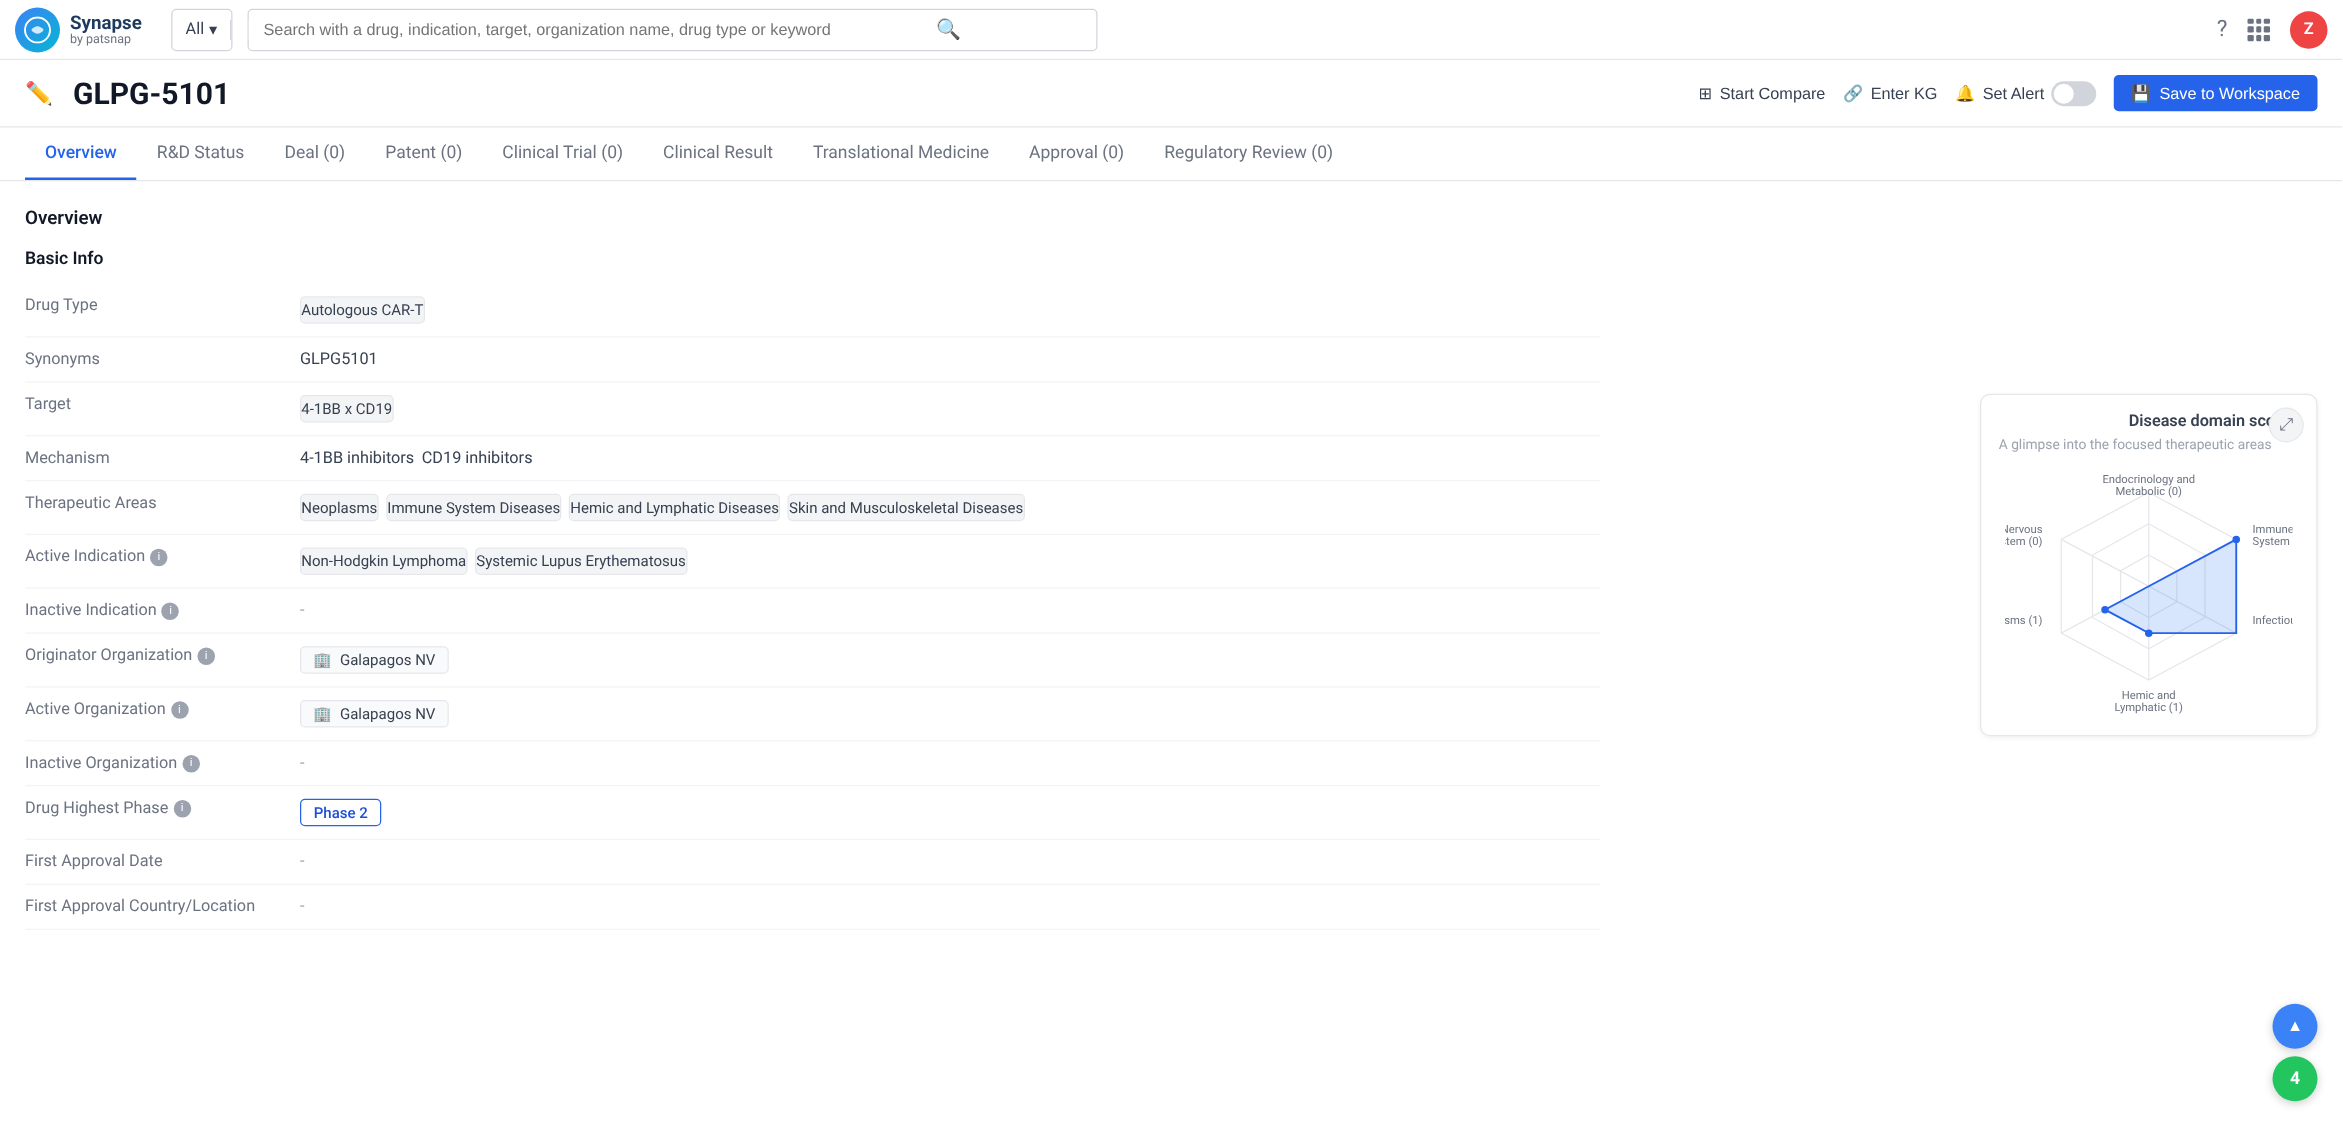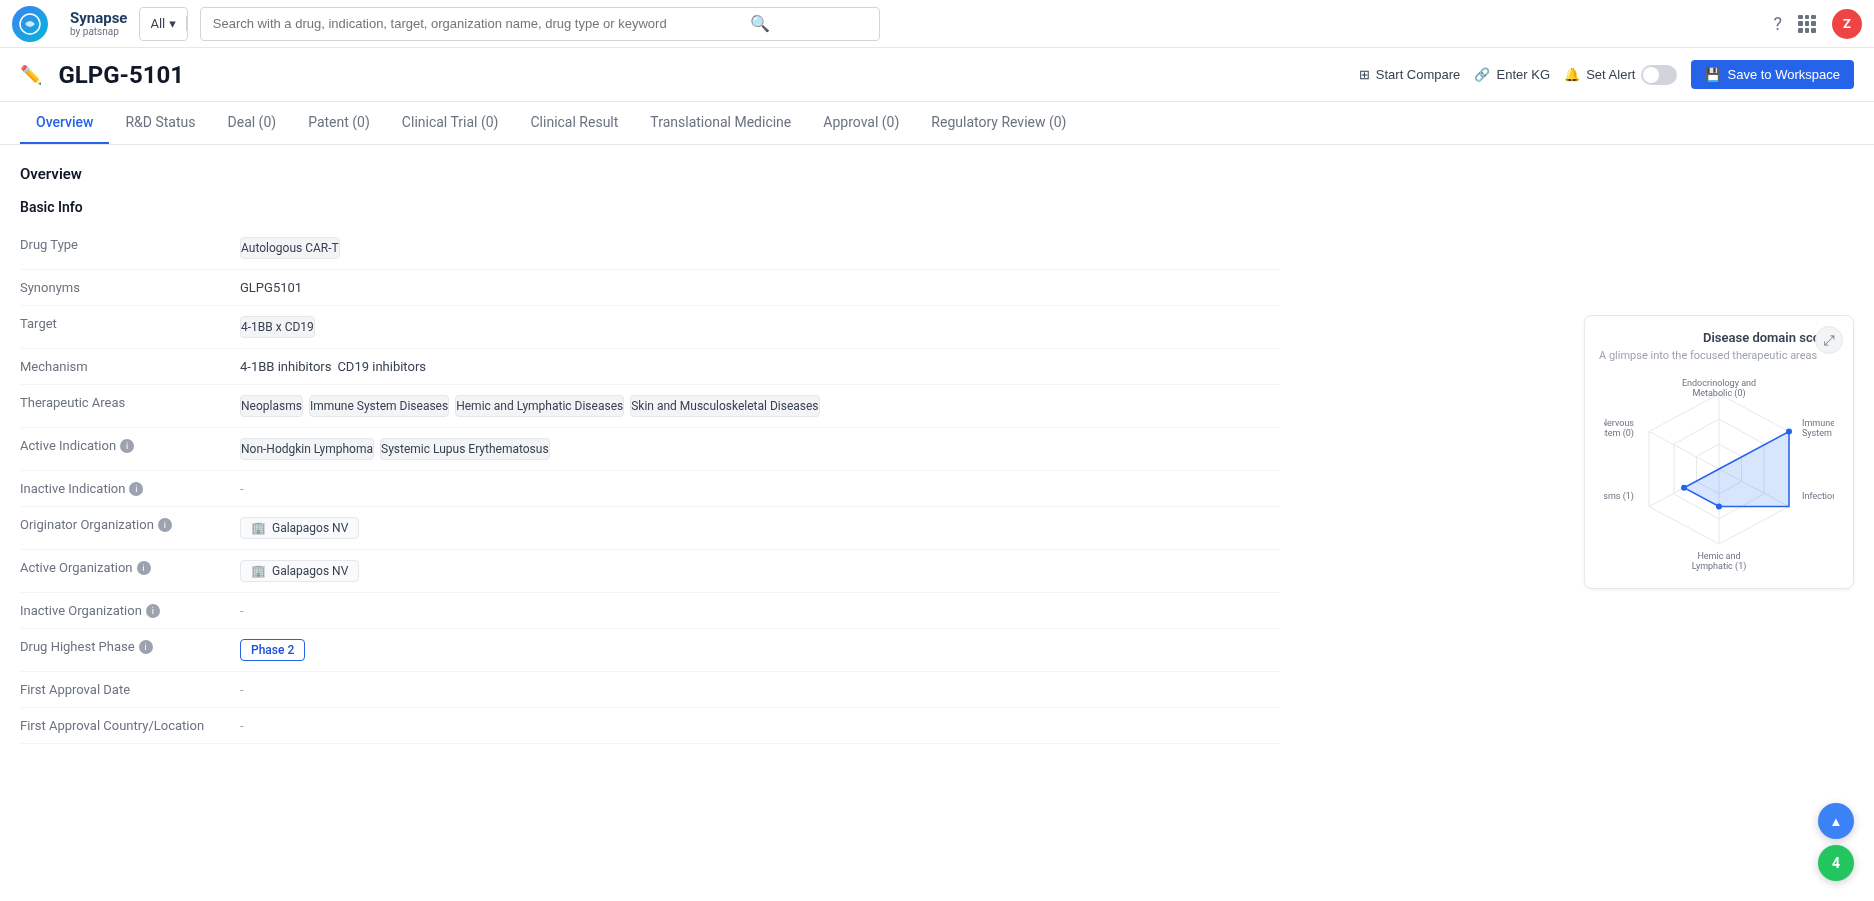--- a/index.html
+++ b/index.html
@@ -3,21 +3,21 @@
   <meta charset="utf-8">
   <style>
     * { box-sizing: border-box; margin: 0; padding: 0; }
     body { font-family: -apple-system, BlinkMacSystemFont, 'Segoe UI', Roboto, sans-serif; font-size: 14px; color: #333; background: #fff; }
 
     
     .top-nav {
       display: flex; align-items: center; height: 48px; border-bottom: 1px solid #e5e7eb;
       padding: 0 12px; gap: 8px;
     }
-    .logo-area { display: flex; align-items: center; gap: 22px; margin-right: 4px; }
+    .logo-area { display: flex; align-items: center; gap: 8px; margin-right: 16px; }
     .logo-circle { width: 36px; height: 36px; border-radius: 50%; background: linear-gradient(135deg, #3b82f6, #06b6d4); display: flex; align-items: center; justify-content: center; color: white; font-weight: bold; font-size: 11px; }
     .logo-text { font-weight: 700; font-size: 15px; color: #1e3a5f; line-height: 1.1; }
     .logo-sub { font-size: 10px; color: #6b7280; }
     .search-dropdown { display: flex; align-items: center; border: 1px solid #d1d5db; border-radius: 4px; height: 34px; }
     .search-type { padding: 0 10px; font-size: 13px; color: #374151; display: flex; align-items: center; gap: 4px; border-right: 1px solid #d1d5db; cursor: pointer; }
     .search-input-wrap { flex: 1; display: flex; align-items: center; max-width: 680px; border: 1px solid #d1d5db; border-radius: 4px; height: 34px; margin-left: 4px; }
     .search-input { border: none; outline: none; padding: 0 12px; font-size: 13px; color: #6b7280; width: 540px; }
     .search-icon-btn { padding: 0 10px; color: #6b7280; cursor: pointer; font-size: 16px; }
     .nav-right { margin-left: auto; display: flex; align-items: center; gap: 16px; }
     .nav-icon-btn { color: #6b7280; cursor: pointer; font-size: 18px; }

